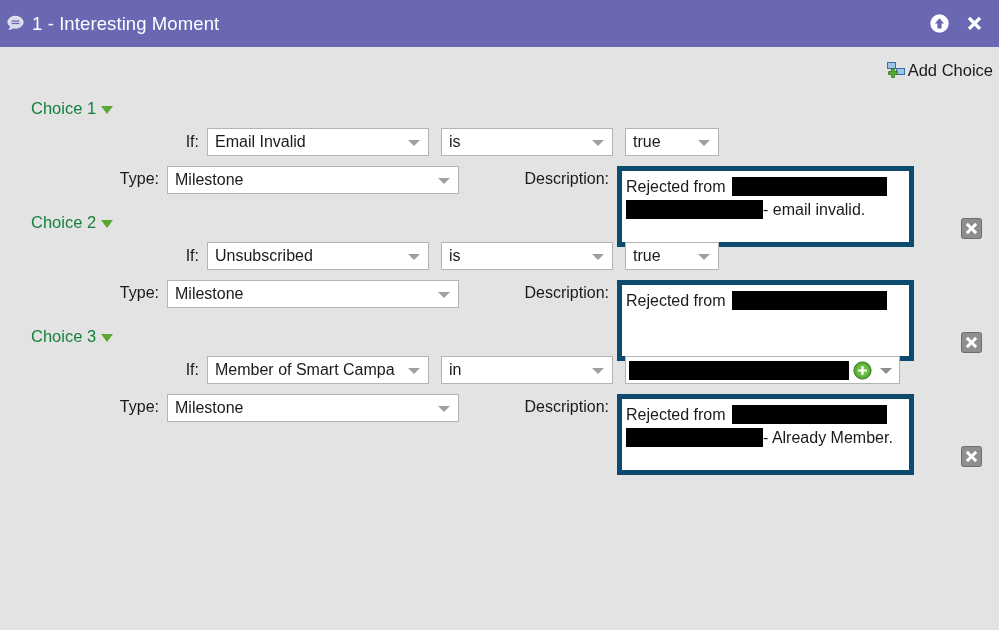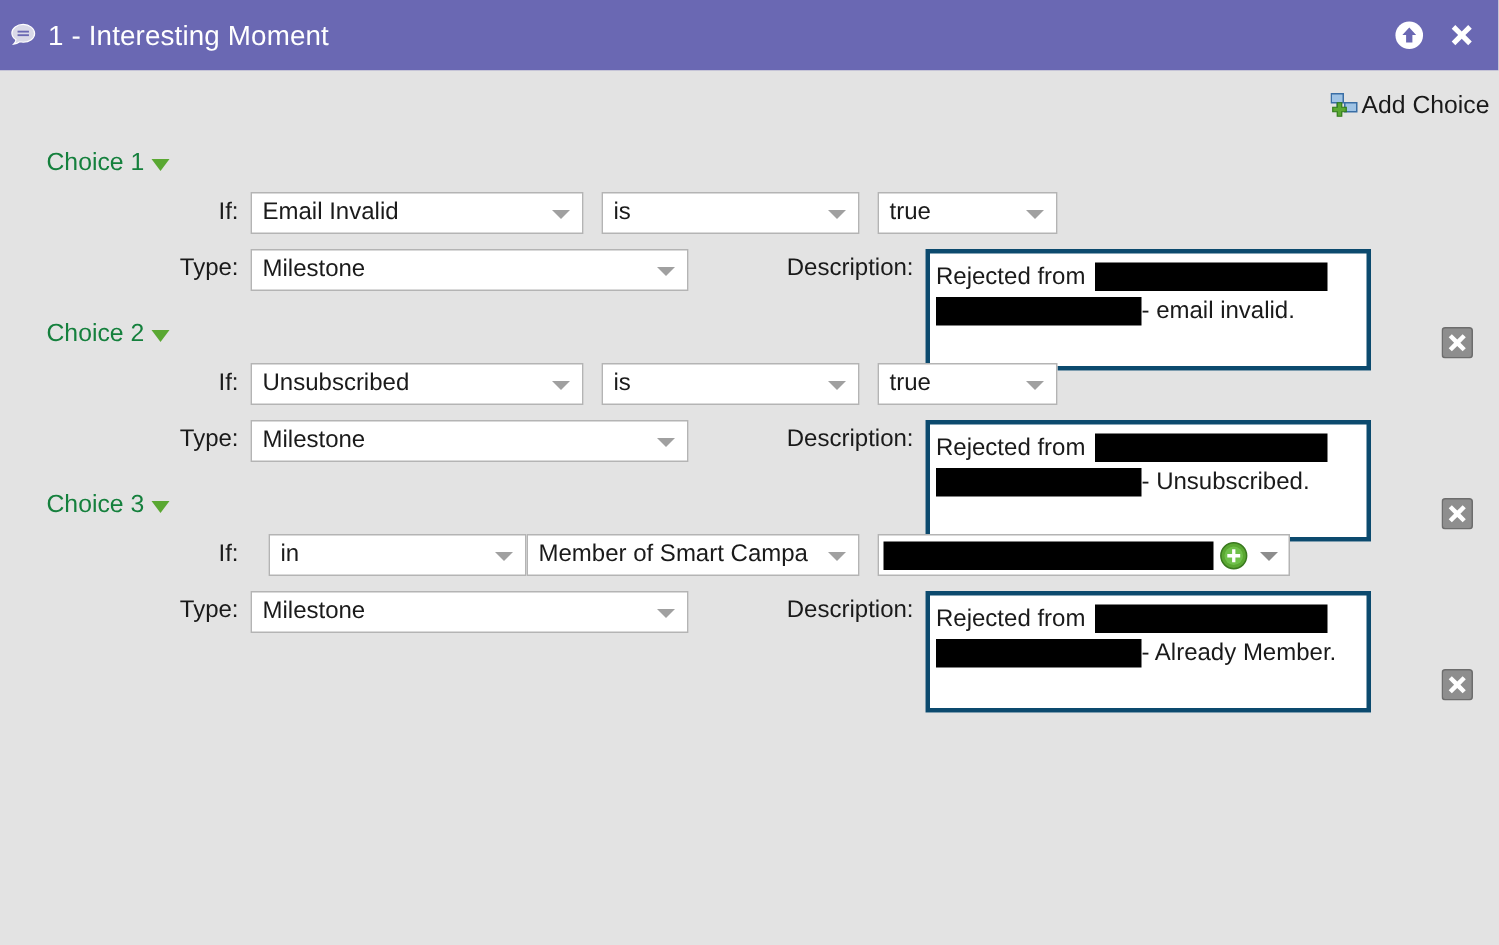--- a/index.html
+++ b/index.html
@@ -98,21 +98,21 @@
     display: inline-block;
     margin-top: 3px;
   }
 
   
   .row {
     display: flex;
     align-items: flex-start;
     margin-top: 10px;
   }
-  .row-if { align-items: center; }
+  .row-if { align-items: center; margin-left: 40px; }
 
   .lbl {
     font-size: 16px;
     color: #1a1a1a;
     text-align: right;
     white-space: nowrap;
     padding-top: 4px;
   }
   .lbl-if { width: 167px; padding-right: 8px; padding-top: 0; }
   .lbl-type { width: 167px; padding-right: 8px; padding-top: 4px; }
@@ -142,21 +142,21 @@
     right: 8px;
     top: 50%;
     margin-top: -2px;
     width: 0; height: 0;
     border-left: 6px solid transparent;
     border-right: 6px solid transparent;
     border-top: 6px solid #a0a0a0;
   }
   .sel-if    { width: 222px; }
   .sel-op    { width: 172px; margin-left: 12px; }
-  .sel-val   { width: 120px; margin-left: 12px; }
+  .sel-val   { width: 94px; margin-left: 12px; }
   .sel-type  { width: 292px; }
 
   
   .combo {
     margin-left: 12px;
     width: 275px;
     height: 28px;
     background: #ffffff;
     border: 1px solid #b4b4b4;
     display: flex;
@@ -181,21 +181,21 @@
     border-right: 6px solid transparent;
     border-top: 6px solid #8d8d8d;
     flex: none;
   }
 
   
   .desc {
     width: 297px;
     height: 81px;
     background: #ffffff;
-    border: 3px solid #0c4a6e;
+    border: 5px solid #0c4a6e;
     padding: 4px 5px 0 4px;
     font-size: 16px;
     color: #1a1a1a;
     line-height: 23px;
     overflow: hidden;
     cursor: text;
   }
   .desc .line { display: flex; align-items: center; white-space: nowrap; }
   .desc .rb1 { display: inline-block; height: 19px; width: 155px; background: #000; margin-left: 6px; }
   .desc .rb2 { display: inline-block; height: 19px; width: 137px; background: #000; }
@@ -345,50 +345,46 @@
         <span class="arrow"></span>
       </div>
 
       <div class="desc-wrap">
         <div class="lbl lbl-desc">Description:</div>
         <div class="desc">
           <div class="line">
             <span>Rejected from</span>
             <span class="rb1"></span>
           </div>
-          <div class="line">
-            <span class="rb2"></span>
-            <span>- Unsubscribed.</span>
-          </div>
         </div>
       </div>
 
       <span class="del-btn" style="top:52px;">
         <svg viewBox="0 0 21 21" width="21" height="21">
           <rect x="0.5" y="0.5" width="20" height="20" rx="2" fill="#8e8e8e" stroke="#6d6d6d"></rect>
           <path d="M4.8 6.9L6.9 4.8l3.6 3.6 3.6-3.6 2.1 2.1-3.6 3.6 3.6 3.6-2.1 2.1-3.6-3.6-3.6 3.6-2.1-2.1 3.6-3.6z" fill="#ffffff"></path>
         </svg>
       </span>
     </div>
   </div>
 
   <div class="choice">
     <div class="choice-header">
       <span class="choice-title">Choice 3</span>
       <span class="tri-down"></span>
     </div>
 
     <div class="row row-if">
       <div class="lbl lbl-if">If:</div>
+      <div class="sel sel-if">
+        <span>Member of Smart Campa</span>
+        <span class="arrow"></span>
+      </div>
       <div class="sel sel-op">
         <span>in</span>
-        <span class="arrow"></span>
-      </div>
-      <div class="sel sel-if">
-        <span>Member of Smart Campa</span>
         <span class="arrow"></span>
       </div>
       <div class="combo">
         <span class="redact"></span>
         <span class="plus-icon">
           <svg viewBox="0 0 19 19" width="19" height="19">
             <circle cx="9.5" cy="9.5" r="8.6" fill="#5aa832" stroke="#3a7a1f" stroke-width="1"></circle>
             <circle cx="9.5" cy="9.5" r="6.2" fill="#6fc04a"></circle>
             <path d="M8.4 5.2h2.2v3.2h3.2v2.2h-3.2v3.2H8.4v-3.2H5.2V8.4h3.2z" fill="#ffffff"></path>
           </svg>

